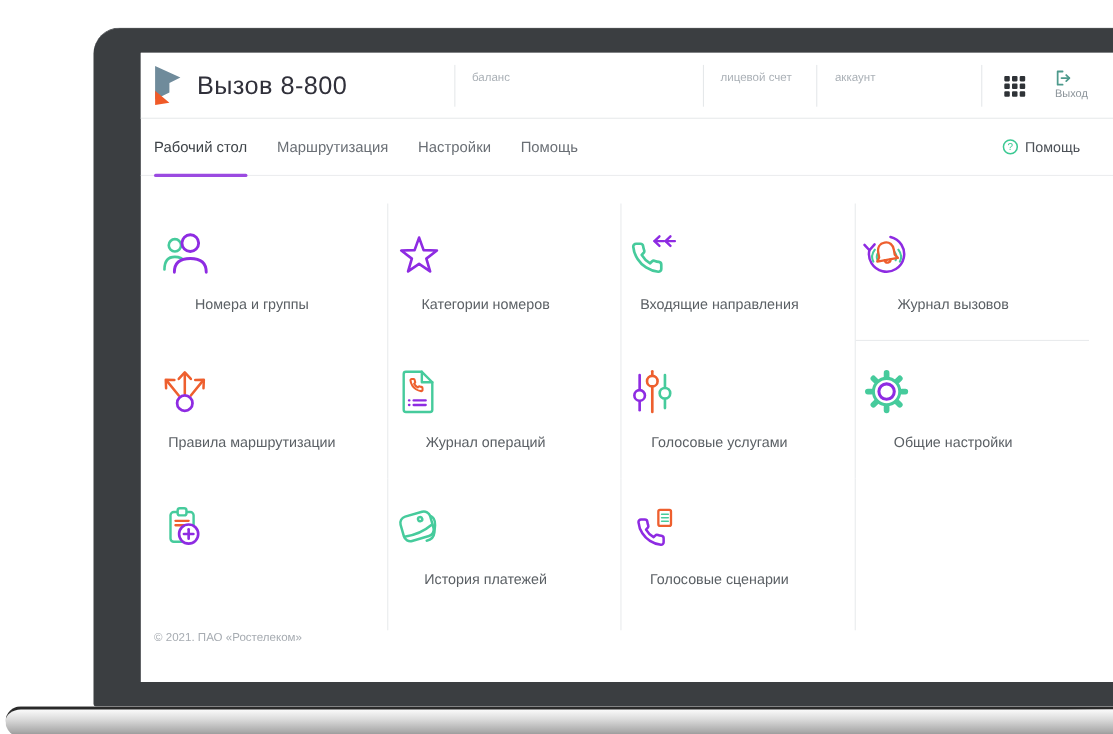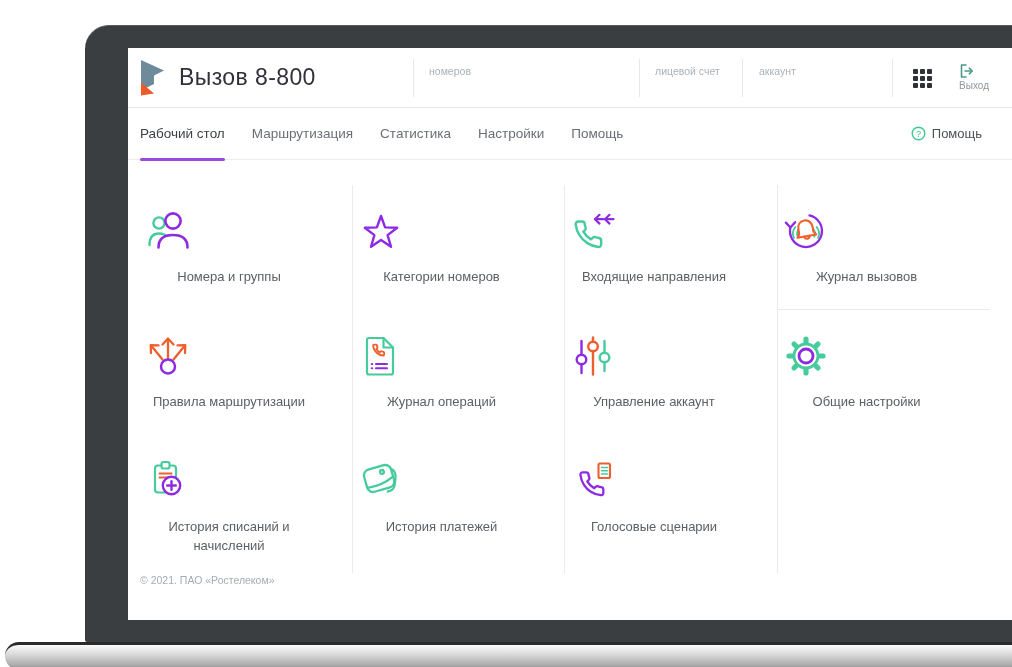--- a/index.html
+++ b/index.html
@@ -61,21 +61,21 @@
     <div class="hdr">
       <span class="logo">
         <svg width="28" height="36" viewBox="0 0 28 36">
           <polygon points="3,0 26,10.5 16,15.5 16,24 3,30.5" fill="#6f8b9b"></polygon>
           <polygon points="3,22.5 16,33.5 3,35.5" fill="#f05a28"></polygon>
         </svg>
       </span>
       <span class="title">Вызов 8-800</span>
 
       <span class="vdiv" style="left:285px"></span>
-      <span class="hfield" style="left:301px">номеров</span>
+      <span class="hfield" style="left:301px">баланс</span>
       <span class="vdiv" style="left:511px"></span>
       <span class="hfield" style="left:527px">лицевой счет</span>
       <span class="vdiv" style="left:614px"></span>
       <span class="hfield" style="left:631px">аккаунт</span>
       <span class="vdiv" style="left:764px"></span>
 
       <span class="apps-grid">
         <i></i>
           <i></i>
           <i></i>
@@ -96,21 +96,20 @@
           </svg>
         </span>
         <span class="lbl">Выход</span>
       </span>
     </div>
 
     <div class="nav">
       <div class="tabs">
         <span class="tab active">Рабочий стол</span>
         <span class="tab">Маршрутизация</span>
-        <span class="tab">Статистика</span>
         <span class="tab">Настройки</span>
         <span class="tab">Помощь</span>
       </div>
       <span class="help">
         <span>
           <svg width="15" height="15" viewBox="0 0 15 15">
             <circle cx="7.5" cy="7.5" r="6.3" fill="none" stroke="#3cc993" stroke-width="1.4"></circle>
             <text x="7.5" y="10.7" text-anchor="middle" font-size="9" fill="#3cc993" font-family="Liberation Sans,sans-serif">?</text>
           </svg>
         </span>
@@ -228,21 +227,21 @@
             <g stroke="#ee5f2e" stroke-width="2.4">
                 <line x1="23" y1="4.5" x2="23" y2="41.5"></line>
                 <circle cx="23" cy="13.5" r="4.8" fill="#fff"></circle>
               </g>
             <g stroke="#46cb9c" stroke-width="2.4">
                 <line x1="34.5" y1="8" x2="34.5" y2="38"></line>
                 <circle cx="34.5" cy="24.5" r="4.8" fill="#fff"></circle>
               </g>
           </svg>
         </span>
-        <span class="tlabel">Управление аккаунт</span>
+        <span class="tlabel">Голосовые услугами</span>
       </div>
 
       <div class="cell">
         <span class="ic">
           <svg width="48" height="46" viewBox="0 0 46 46" fill="none" stroke-linecap="round">
             <g stroke="#46cb9c" stroke-width="5.2">
               <line x1="37" y1="23" x2="40" y2="23"></line>
                 <line x1="32.9" y1="32.9" x2="35" y2="35"></line>
               <line x1="23" y1="37" x2="23" y2="40"></line>
                 <line x1="13.1" y1="32.9" x2="11" y2="35"></line>
@@ -269,21 +268,20 @@
               <line x1="14.5" y1="15.5" x2="26.5" y2="15.5"></line>
                 <line x1="14.5" y1="19.5" x2="26.5" y2="19.5"></line>
             </g>
             <g stroke="#8e2be2" stroke-width="2.4">
               <circle cx="26.5" cy="27.5" r="8.7" fill="#fff"></circle>
               <line x1="26.5" y1="23.2" x2="26.5" y2="31.8"></line>
                 <line x1="22.2" y1="27.5" x2="30.8" y2="27.5"></line>
             </g>
           </svg>
         </span>
-        <span class="tlabel">История списаний и начислений</span>
       </div>
 
       <div class="cell">
         <span class="ic">
           <svg width="48" height="46" viewBox="0 0 46 46" fill="none" stroke="#46cb9c" stroke-width="2.3" stroke-linecap="round" stroke-linejoin="round">
             <path d="M32.5 10.5 q5.5 2 5 9 l-0.6 6.5 q-0.7 6.5 -7 7.5"></path>
             <g transform="rotate(-16 21 20)">
               <rect x="7" y="9" width="28" height="23" rx="6" fill="#fff"></rect>
               <path d="M8.5 26.5 q14 1.5 25 -3.5"></path>
               <circle cx="25.5" cy="15" r="1.9"></circle>

